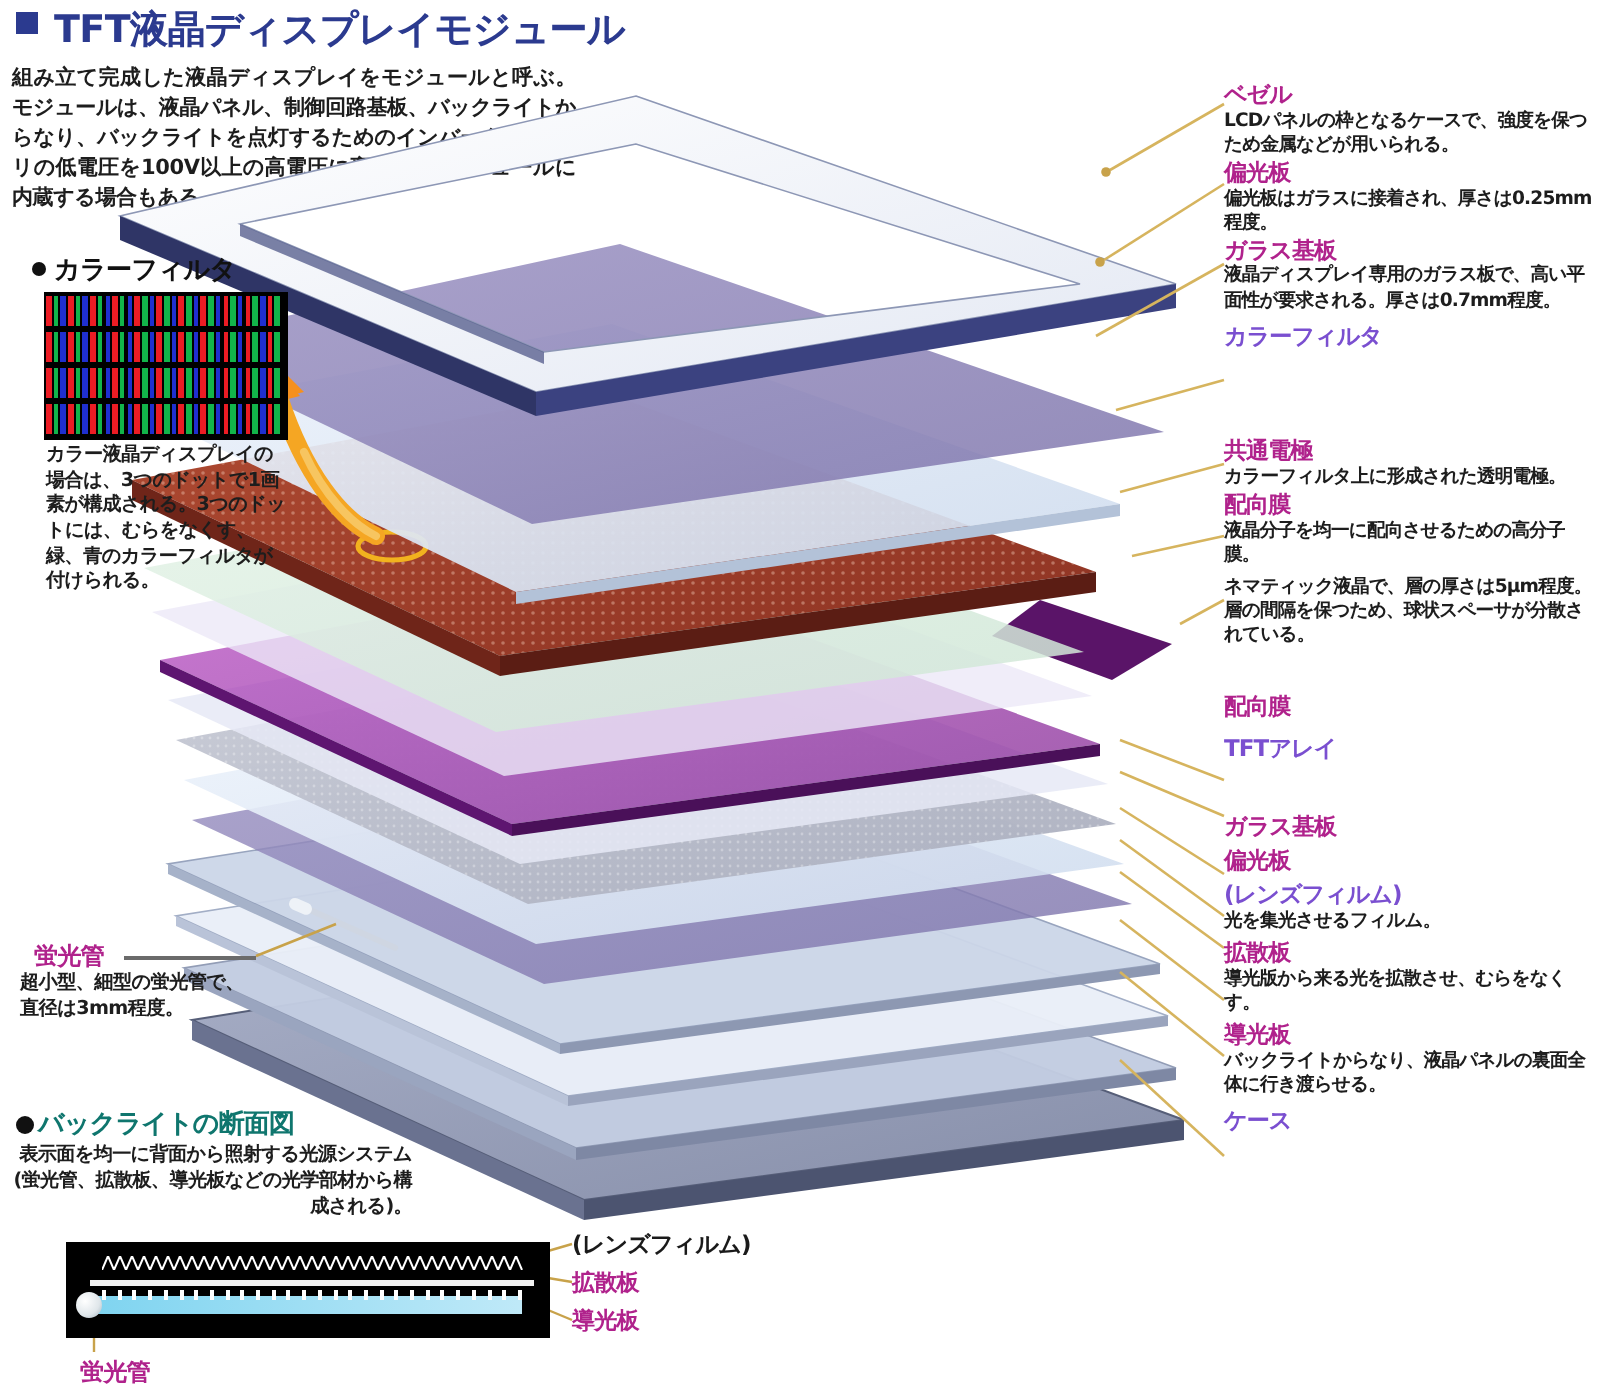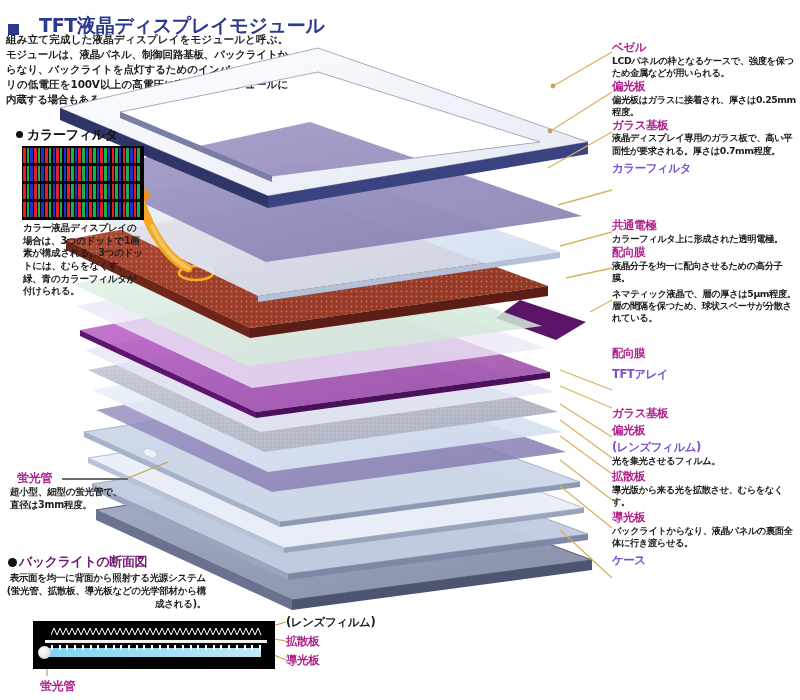--- a/index.html
+++ b/index.html
@@ -6,21 +6,21 @@
   body{
     width:800px;height:700px;position:relative;overflow:hidden;
     background:#ffffff;
     font-family:"DejaVu Sans","Liberation Sans",sans-serif;
     color:#1a1a1a;
   }
   #stage{position:absolute;left:0;top:0;width:800px;height:700px;}
   .abs{position:absolute;}
 
   
-  #title-row{left:8px;top:16px;width:330px;display:flex;align-items:flex-end;gap:20px;}
+  #title-row{left:8px;top:6px;width:330px;display:flex;align-items:flex-start;gap:8px;}
   #title-bullet{width:11px;height:11px;background:#2b3a8f;flex:0 0 auto;}
   #title-text{
     font-size:19px;font-weight:bold;color:#2b3a8f;letter-spacing:-0.3px;
     white-space:nowrap;line-height:1;
   }
   #intro{
     left:6px;top:32px;width:282px;
     font-size:10.5px;font-weight:bold;line-height:1.42;color:#1d1d1d;
     letter-spacing:-0.2px;text-align:justify;
   }
@@ -42,21 +42,21 @@
     font-size:9.6px;font-weight:bold;line-height:1.32;color:#1d1d1d;letter-spacing:-0.3px;
   }
 
   
   #ft-label{left:17px;top:470px;font-size:12px;font-weight:bold;color:#b0228c;letter-spacing:-0.3px;}
   #ft-rule{left:62px;top:478px;width:66px;height:2px;background:#6b6b6b;}
   #ft-body{left:10px;top:486px;width:118px;font-size:9.6px;font-weight:bold;line-height:1.34;color:#1d1d1d;letter-spacing:-0.3px;}
 
   
   #bl-bullet{left:8px;top:558px;width:9px;height:9px;border-radius:50%;background:#111;}
-  #bl-head{left:19px;top:553px;font-size:13px;font-weight:bold;color:#701a75;letter-spacing:-0.4px;}
+  #bl-head{left:19px;top:553px;font-size:13px;font-weight:bold;color:#0f766e;letter-spacing:-0.4px;}
   #bl-body{left:6px;top:572px;width:200px;font-size:9.6px;font-weight:bold;line-height:1.34;color:#1d1d1d;letter-spacing:-0.35px;text-align:right;}
 
   #bl-panel{left:33px;top:621px;width:242px;height:48px;background:#000;}
   .bl-prism{position:absolute;left:18px;top:7px;width:212px;height:7px;}
   .bl-diff{position:absolute;left:12px;top:19px;width:222px;height:3px;background:#f2f2f2;}
   .bl-guide{position:absolute;left:14px;top:27px;height:9px;
     background:linear-gradient(to right,#7fd4f0,#bfe9f8);}
   .bl-dots{position:absolute;left:18px;top:24px;width:210px;height:5px;display:flex;justify-content:space-between;}
   .bl-dot{width:2px;height:5px;background:#ffffff;}
   #bl-lamp{position:absolute;left:5px;top:25px;width:13px;height:13px;border-radius:50%;

